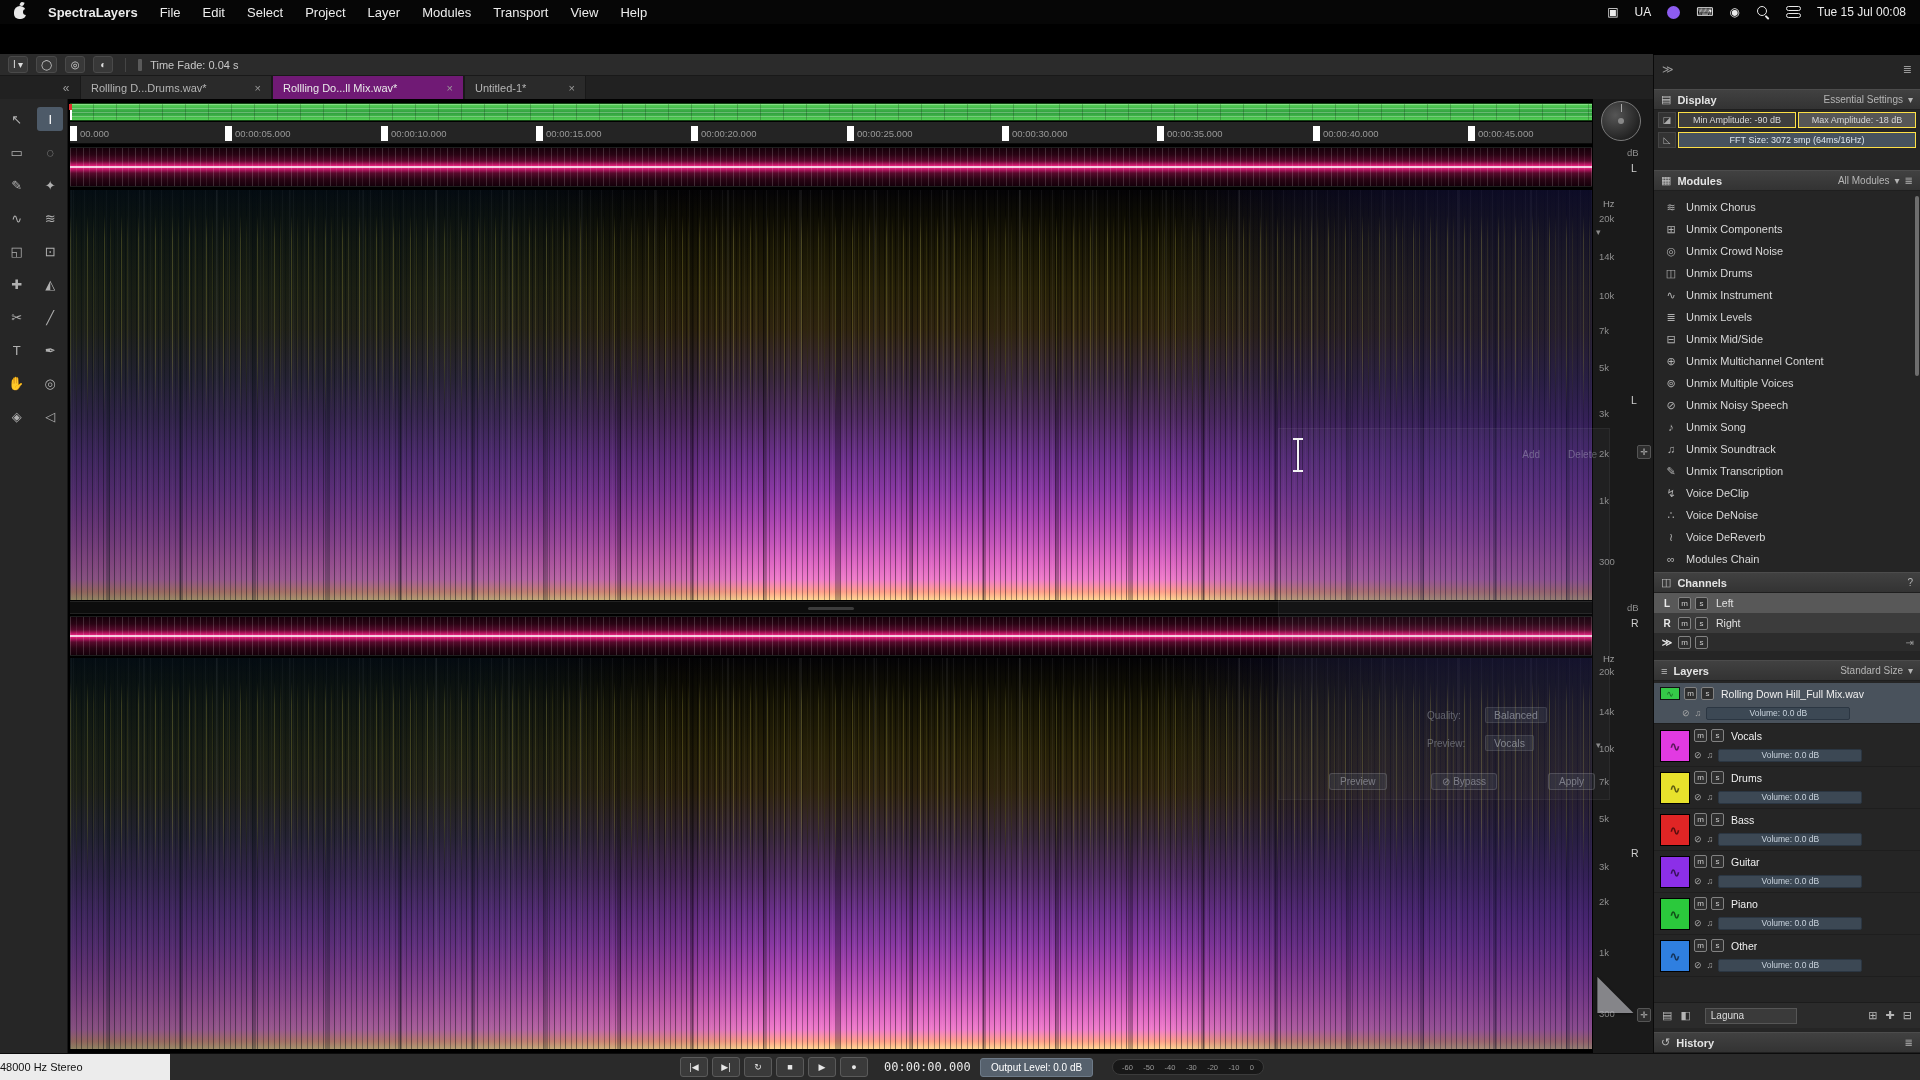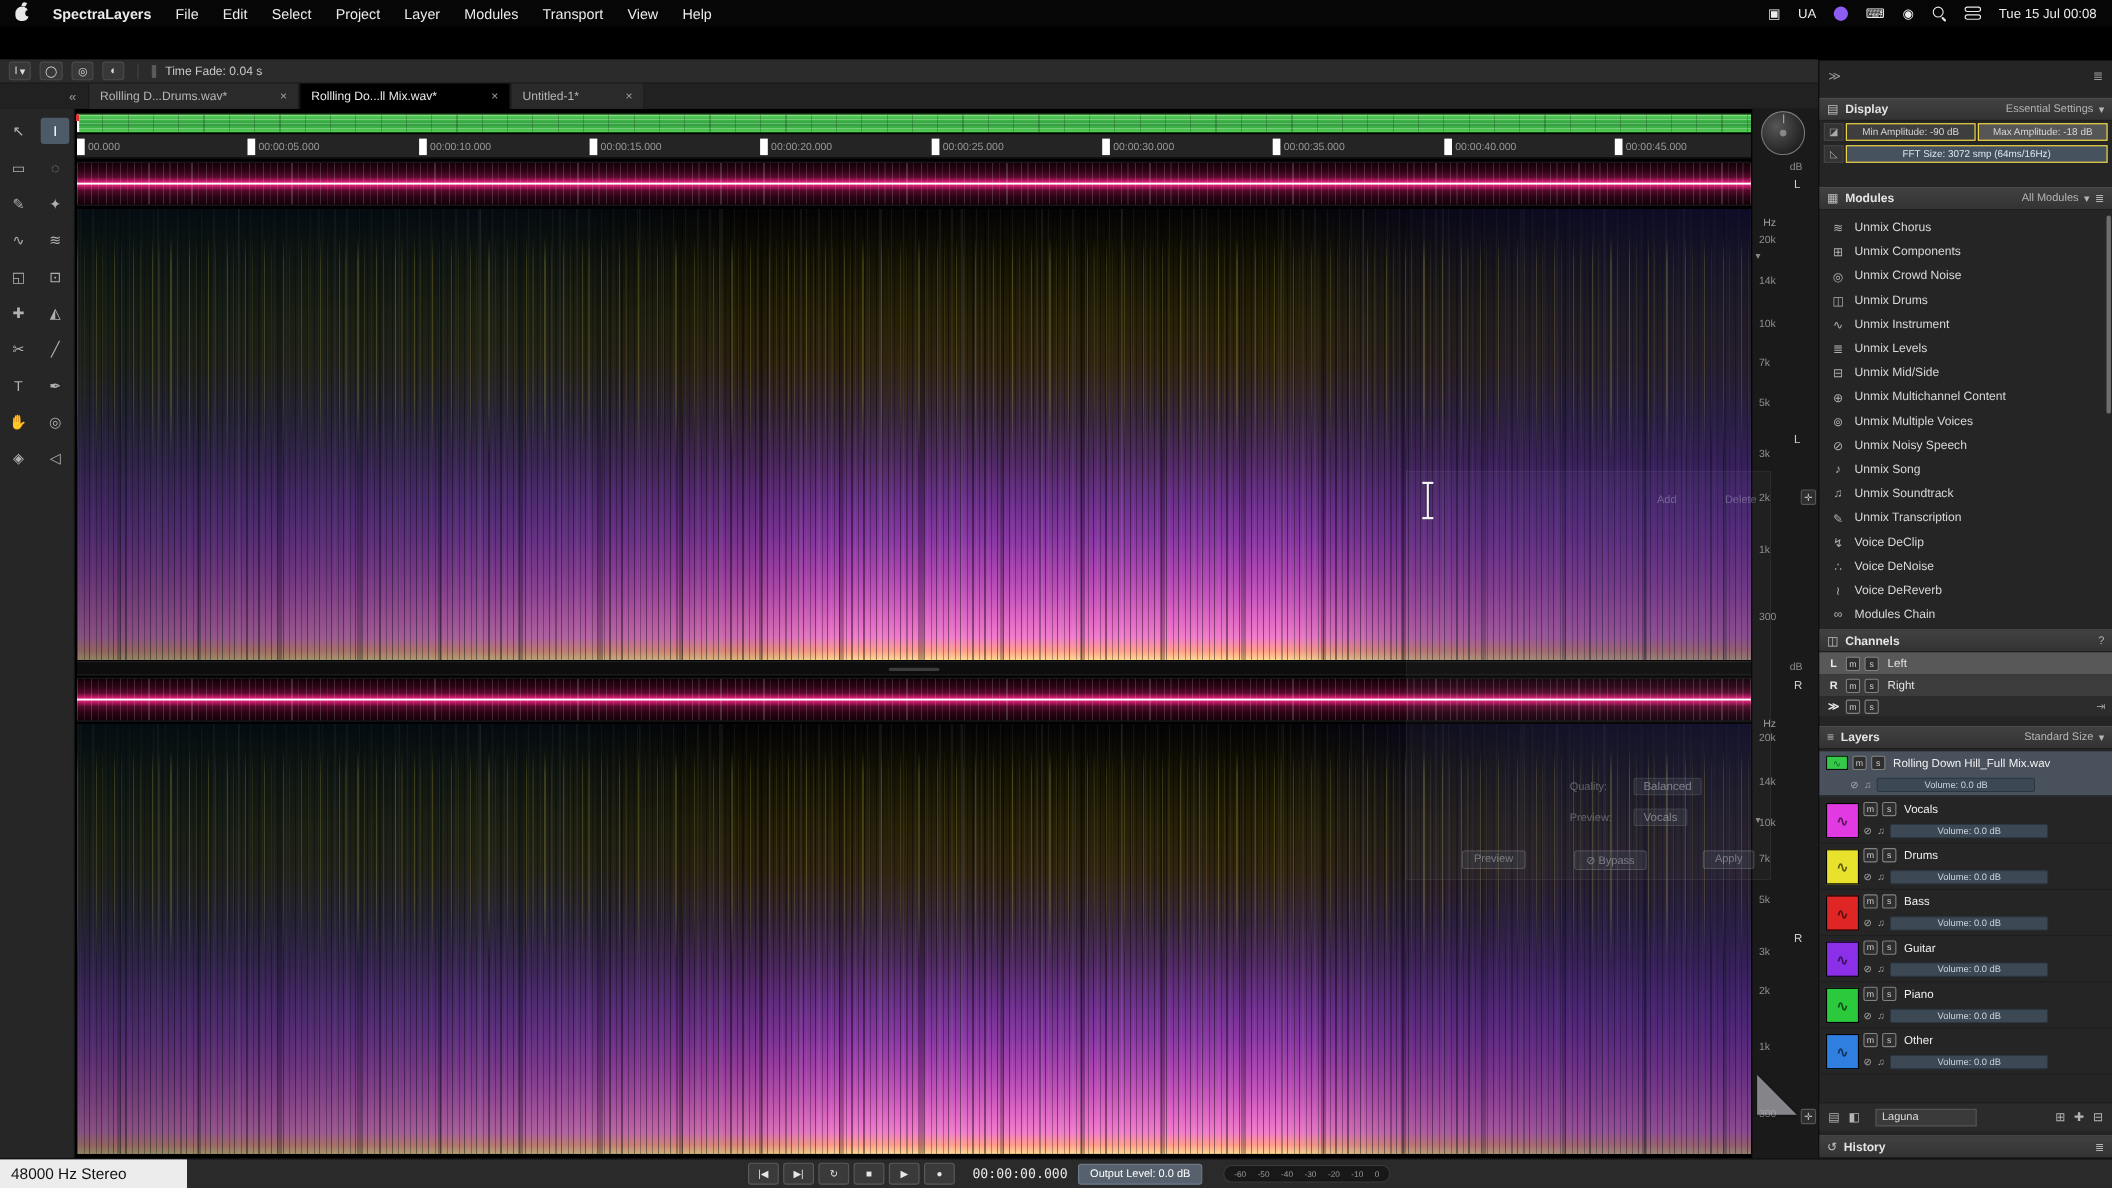--- a/index.html
+++ b/index.html
@@ -32,21 +32,21 @@
 
 .toolbar{position:absolute;left:0;top:54px;width:1653px;height:22px;background:#2b2b2b;border-bottom:1px solid #191919;display:flex;align-items:center;gap:8px;padding-left:8px;font-size:11px;color:#c8c8c8}
 .tb-btn{height:17px;min-width:20px;border:1px solid #4a4a4a;background:#383838;border-radius:3px;display:flex;align-items:center;justify-content:center;font-size:10px;padding:0 4px;gap:2px;color:#ddd}
 .tb-sep{width:1px;height:14px;background:#454545;margin:0 4px}
 .tb-handle{width:4px;height:12px;background:#5a5a5a;border-radius:1px}
 
 
 .tabbar{position:absolute;left:0;top:76px;width:1653px;height:23px;background:#212121;display:flex;align-items:stretch}
 .tab-scroll{margin-left:52px;width:28px;display:flex;align-items:center;justify-content:center;color:#9a9a9a;font-size:12px}
 .tab{display:flex;align-items:center;justify-content:space-between;gap:8px;padding:0 10px;background:#2a2a2a;border-right:1px solid #191919;border-left:1px solid #191919;font-size:11px;color:#b5b5b5;width:192px}
-.tab.active{background:#000000;color:#e9e9e9}
+.tab.active{background:#701a75;color:#e9e9e9}
 .tab .x{color:#9a9a9a;font-size:11px}
 .tab.small{width:122px}
 
 
 .leftbar{position:absolute;left:0;top:99px;width:68px;height:954px;background:#262626;border-right:1px solid #151515;padding-top:8px;display:grid;grid-template-columns:1fr 1fr;align-content:start;justify-items:center;row-gap:9px}
 .tool{width:26px;height:24px;display:flex;align-items:center;justify-content:center;color:#b0b0b0;font-size:13px;border-radius:3px}
 .tool.active{background:#4d5a68;color:#fff}
 
 
 .overview{position:absolute;left:70px;top:103px;width:1522px;height:18px;border-top:1px solid #134413;border-bottom:1px solid #134413;
@@ -131,31 +131,31 @@
 .thumb-lg{width:30px;height:32px;margin:5px 0 0 6px;border:1px solid #000;display:flex;align-items:center;justify-content:center;color:rgba(0,0,0,0.6);font-size:13px;font-weight:bold}
 .sub-right .l-row1{padding-left:0}
 .sub-right .l-row2{padding-left:0;gap:5px}
 .layers-foot{position:absolute;top:947px;left:0;right:0;height:26px;background:#2b2b2b;border-top:1px solid #1c1c1c;display:flex;align-items:center;gap:8px;padding:0 8px}
 .foot-icon{color:#b5b5b5;font-size:11px}
 .group-box{width:92px;height:16px;background:#3a3a3a;border:1px solid #565656;font-size:10px;color:#ddd;display:flex;align-items:center;padding-left:5px;margin-left:6px}
 .foot-right{margin-left:auto;display:flex;gap:8px}
 
 
 .bottombar{position:absolute;left:0;top:1053px;width:1920px;height:27px;background:#2a2a2a;border-top:1px solid #0c0c0c}
-.srate{position:absolute;left:0;top:0;width:170px;height:100%;background:#ececec;color:#111;font-size:14px;display:flex;align-items:center;padding-left:10px}
+.srate{position:absolute;left:0;top:0;width:170px;height:100%;background:#ececec;color:#111;font-size:11px;display:flex;align-items:center;}
 .tr-btns{position:absolute;left:680px;top:3px;display:flex;gap:4px}
 .tr-btn{width:28px;height:20px;background:#3a3a3a;border:1px solid #5a5a5a;border-radius:3px;color:#e7e7e7;font-size:9px;display:flex;align-items:center;justify-content:center;white-space:nowrap}
 .tr-time{position:absolute;left:884px;top:6px;font-family:"DejaVu Sans Mono",monospace;font-size:12px;color:#e9e9e9}
 .out-pill{position:absolute;left:980px;top:4px;height:19px;padding:0 10px;background:#56616d;border:1px solid #6d7a88;border-radius:3px;font-size:10px;color:#fff;display:flex;align-items:center;white-space:nowrap}
 .meter{position:absolute;left:1112px;top:5px;width:152px;height:16px;background:#181818;border:1px solid #3b3b3b;border-radius:8px;display:flex;align-items:center;justify-content:space-between;padding:0 9px;font-size:7.5px;color:#9a9a9a}
 
 
 .ghost{position:absolute;left:1278px;top:428px;width:332px;height:372px;background:rgba(130,140,150,0.06);border:1px solid rgba(255,255,255,0.05);z-index:8}
 .ghost *{white-space:nowrap}
-.g-top{position:absolute;right:12px;top:20px;display:flex;gap:44px;font-size:10px;color:rgba(205,212,220,0.35)}
+.g-top{position:absolute;right:12px;top:20px;display:flex;gap:28px;font-size:10px;color:rgba(205,212,220,0.35)}
 .g-lab{position:absolute;font-size:10px;color:rgba(205,212,220,0.38)}
 .g-val{position:absolute;font-size:10.5px;color:rgba(215,222,230,0.48);background:rgba(90,100,115,0.22);border:1px solid rgba(255,255,255,0.10);border-radius:2px;padding:1px 8px}
 .g-btn{position:absolute;border:1px solid rgba(255,255,255,0.14);background:rgba(90,100,112,0.22);border-radius:3px;padding:2px 10px;font-size:10px;color:rgba(210,216,224,0.45)}
 
 
 .ibeam{position:absolute;left:1297px;top:440px;width:2px;height:30px;background:#f2f2f2;box-shadow:0 0 2px #000;z-index:30}
 .ibeam::before,.ibeam::after{content:"";position:absolute;left:-4px;width:10px;height:2px;background:#f2f2f2}
 .ibeam::before{top:-2px}.ibeam::after{bottom:-2px}
 .watermark{position:absolute;left:1598px;top:966px;display:flex;align-items:center;gap:10px;color:rgba(232,232,238,0.55);font-size:54px;font-weight:bold;letter-spacing:1px;z-index:40;text-shadow:0 1px 3px rgba(0,0,0,0.45)}
 .watermark .logo{font-size:44px}

